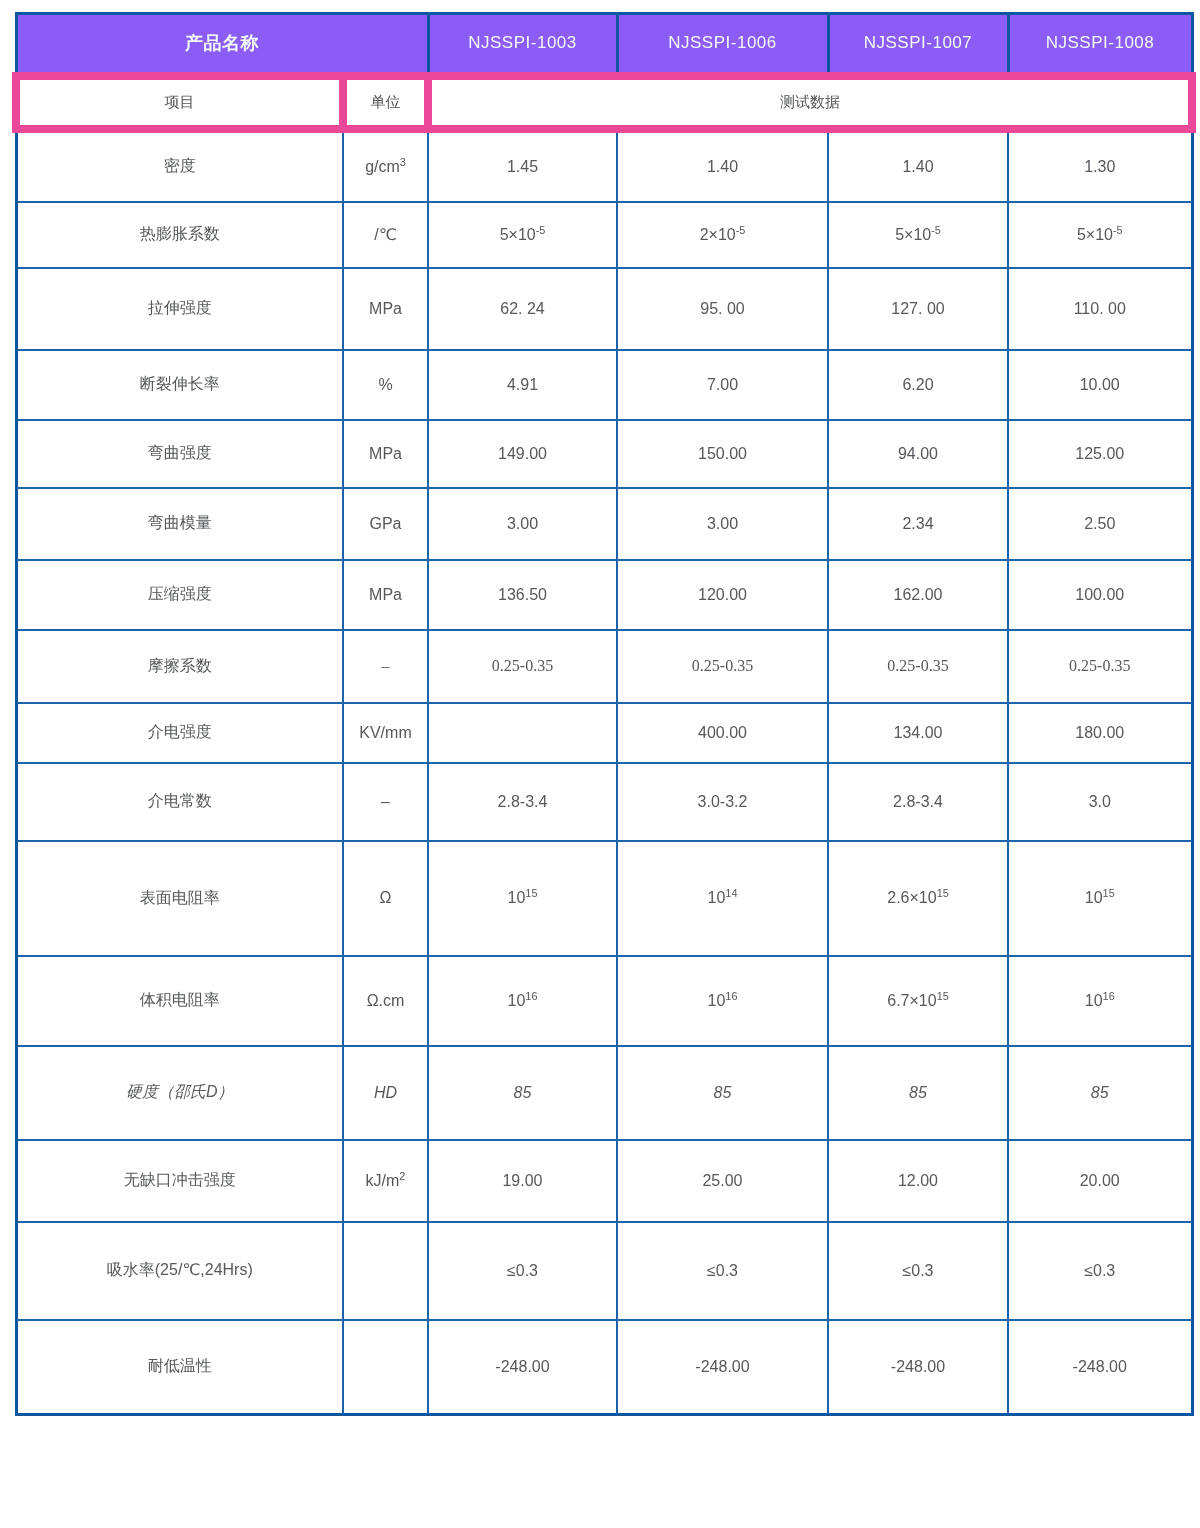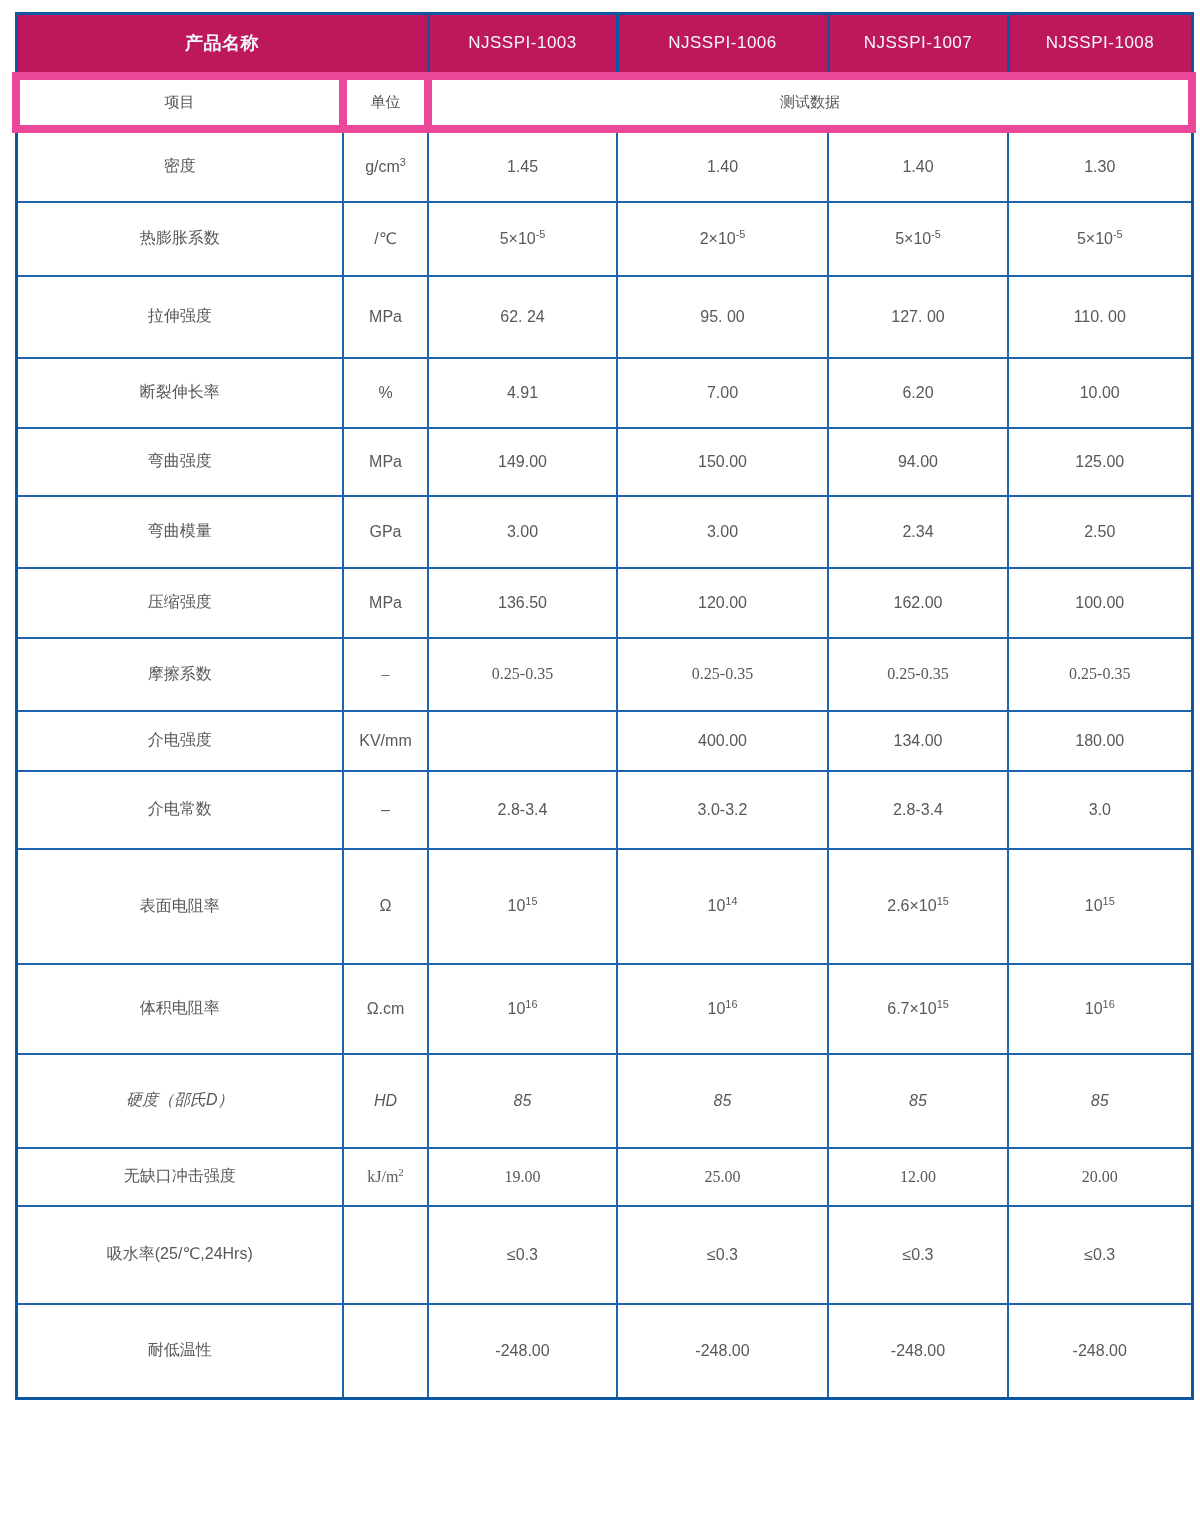--- a/index.html
+++ b/index.html
@@ -19,21 +19,21 @@
   col.c-item{width:327px;}
   col.c-unit{width:85px;}
   col.c-p1{width:189px;}
   col.c-p2{width:211px;}
   col.c-p3{width:180px;}
   col.c-p4{width:184px;}
 
   
   tr.hrow{height:62px;}
   tr.hrow th{
-    background:#be185d;
+    background:#8b5cf6;
     border:3px solid #0d57a1;
     color:#f4f8fb;
     font-size:17px;
     font-weight:400;
     text-align:center;
     vertical-align:middle;
     letter-spacing:.5px;
   }
   tr.hrow th.product-name{font-weight:700;font-size:18px;}
 
@@ -55,25 +55,25 @@
     font-size:16px;
     text-align:center;
     vertical-align:middle;
     background:#ffffff;
     padding:0 6px;
     box-sizing:border-box;
   }
   sup{font-size:68%;line-height:0;}
 
   
-  tr.r1{height:73px;}  tr.r2{height:75px;}  tr.r3{height:74px;margin-top:20px;}
+  tr.r1{height:73px;}  tr.r2{height:75px;}  tr.r3{height:66px;margin-top:20px;}
   tr.r4{height:82px;}  tr.r5{height:70px;}  tr.r6{height:68px;}
   tr.r7{height:72px;}  tr.r8{height:70px;}  tr.r9{height:73px;font-family:Liberation Serif, serif;}
   tr.r10{height:60px;} tr.r11{height:78px;} tr.r12{height:115px;}
-  tr.r13{height:90px;} tr.r14{height:94px;font-style:italic;} tr.r15{height:58px;font-family:Liberation Serif, serif;}
+  tr.r13{height:90px;} tr.r14{height:94px;font-style:italic;} tr.r15{height:82px;}
   tr.r16{height:98px;} tr.r17{height:95px;margin-top:36px;}
 </style>
 </head>
 <body>
 
 <div class="page">
   <table class="spec">
     <colgroup>
       <col class="c-item">
         <col class="c-unit">

